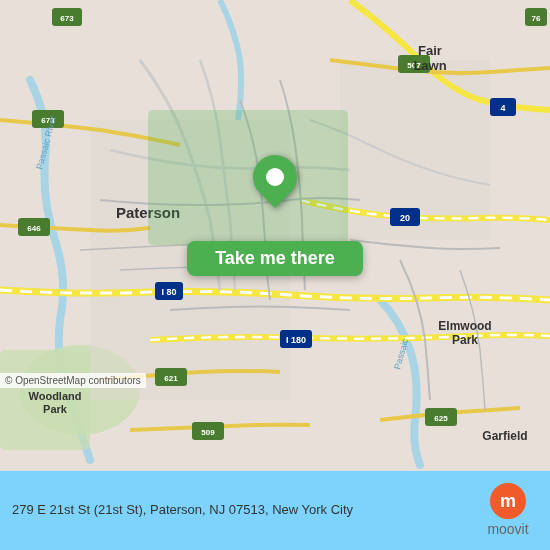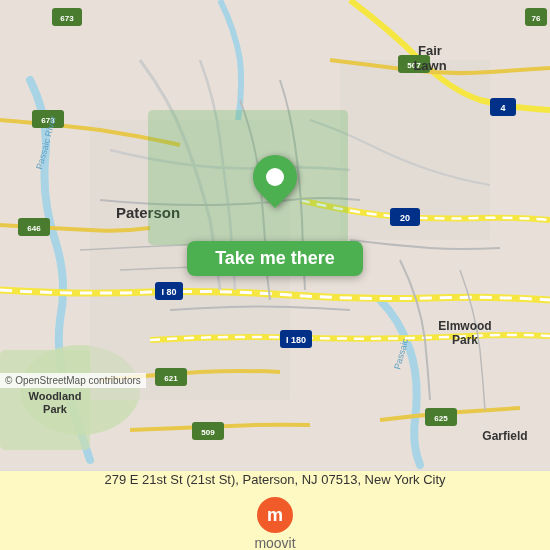--- a/index.html
+++ b/index.html
@@ -16,27 +16,26 @@
       height: 470px;
       position: relative;
       overflow: hidden;
       background-color: #e8e0d8;
     }
 
     
     #bottom-bar {
       width: 550px;
       height: 80px;
-      background: #fef9c3;
+      background: #7dd3fc;
       display: flex;
       align-items: center;
       padding: 0 12px;
       border-top: 1px solid #ddd;
       gap: 8px;
-      flex-direction: column;
     }
 
     #address-text {
       font-size: 13px;
       color: #333;
       flex: 1;
       line-height: 1.4;
     }
 
     #moovit-logo {

